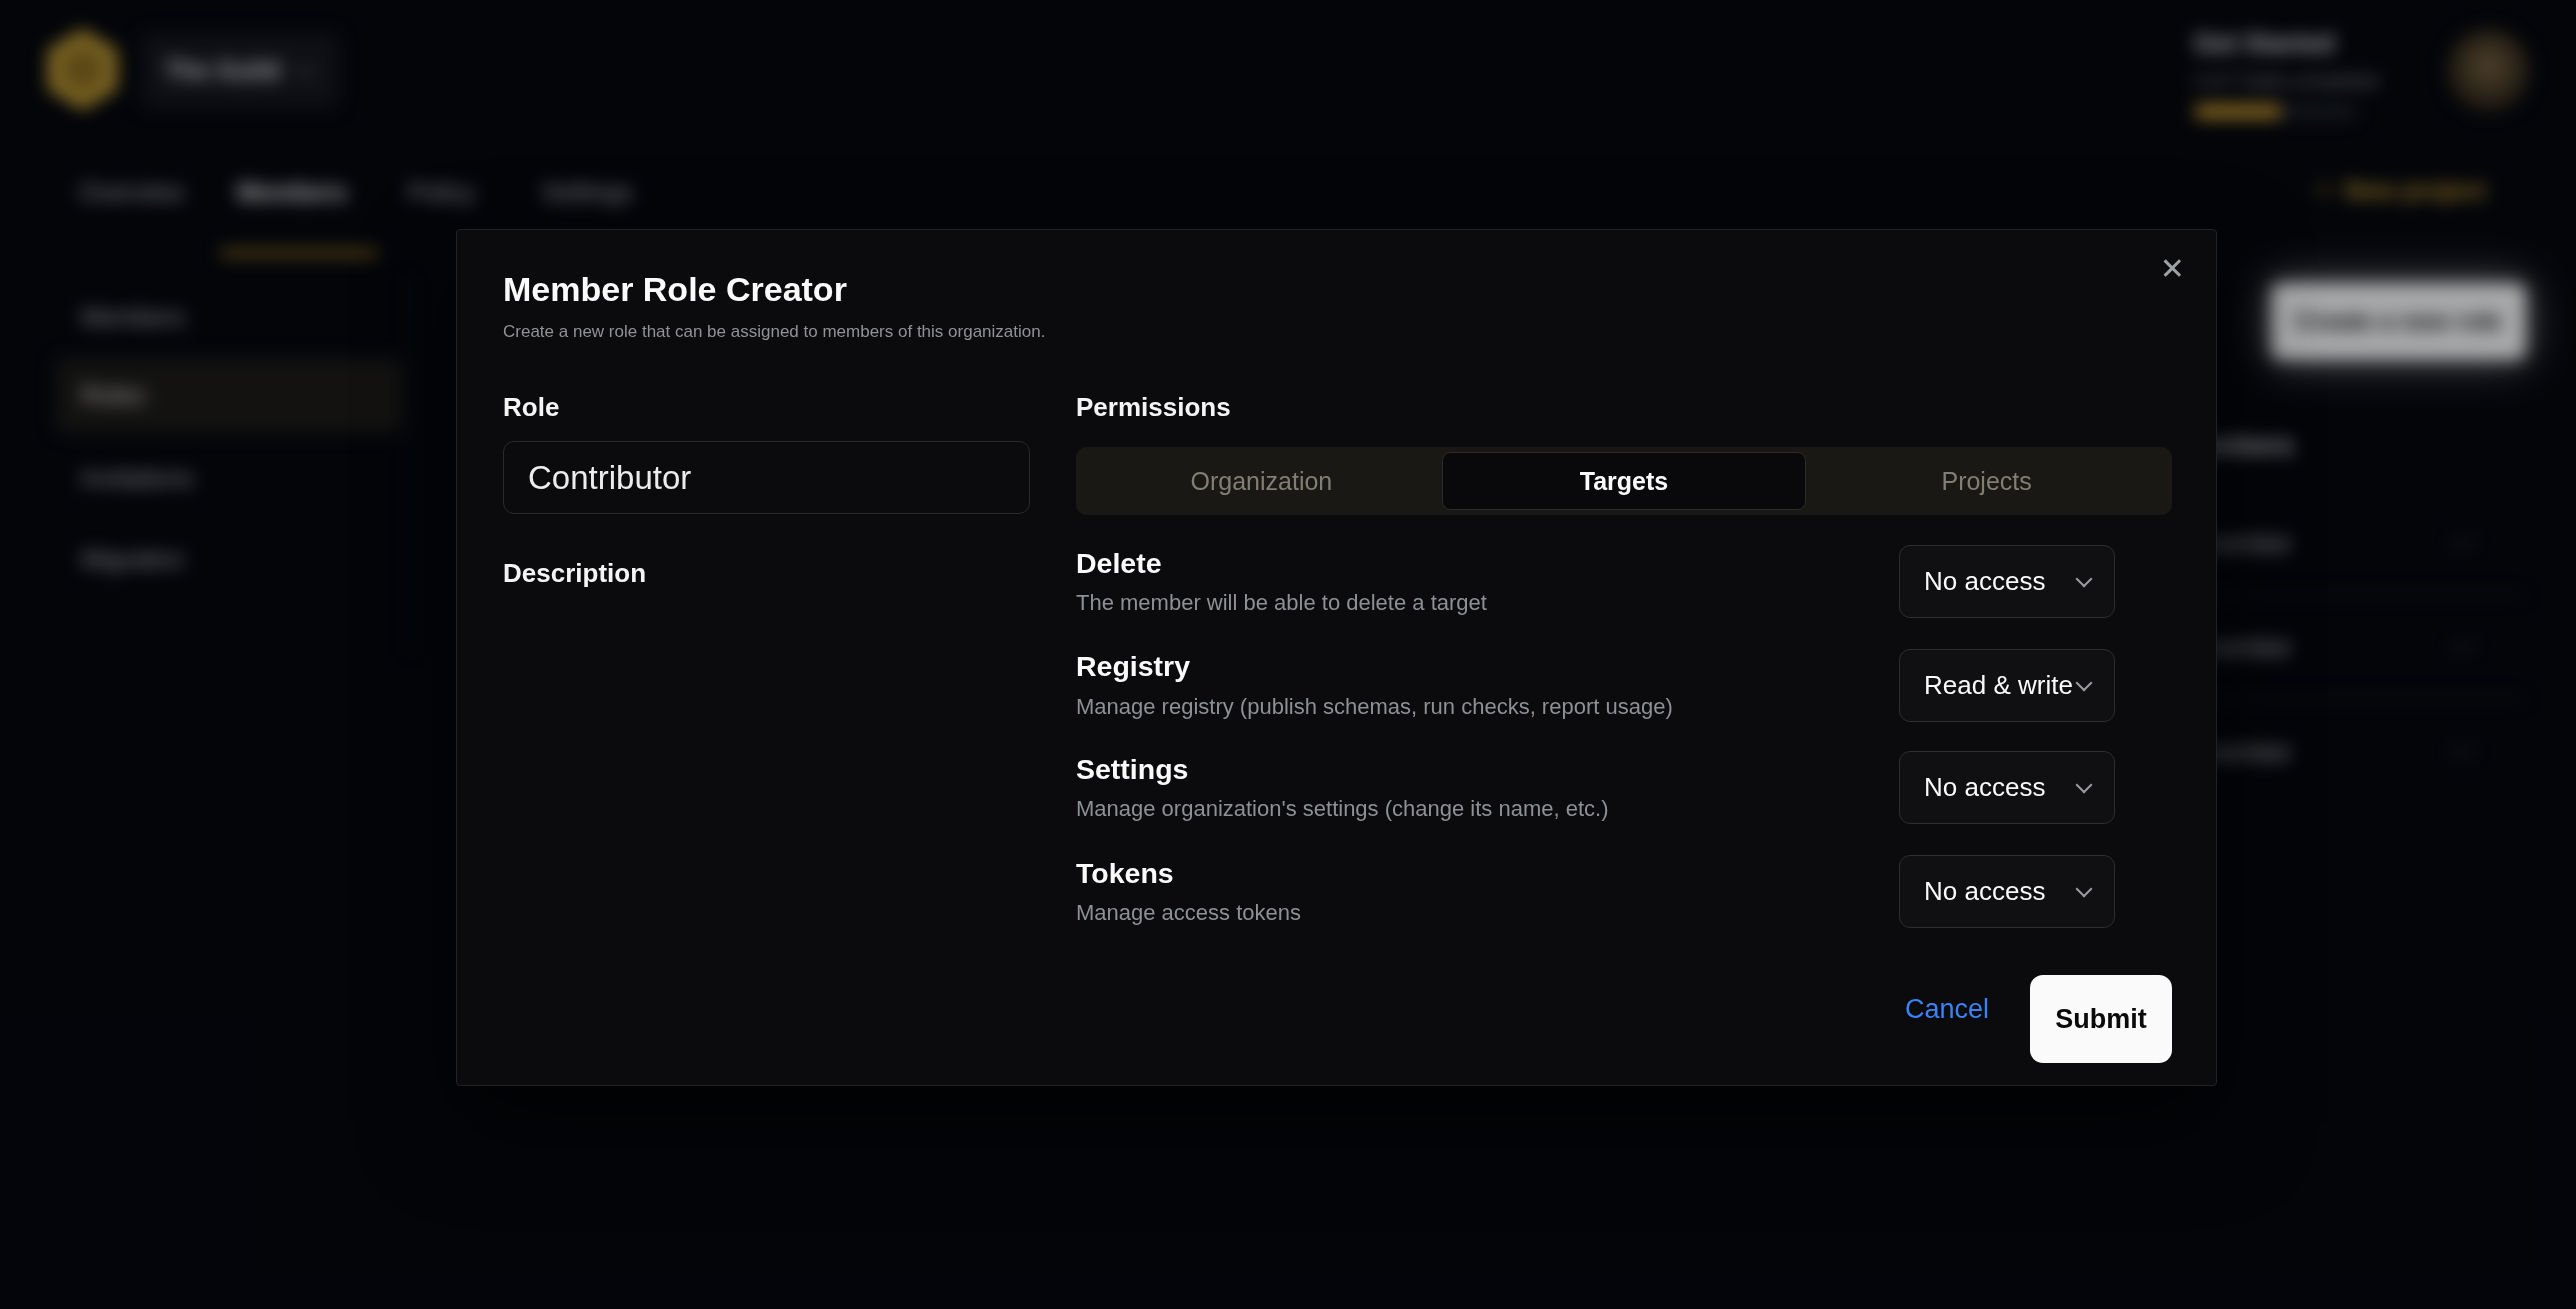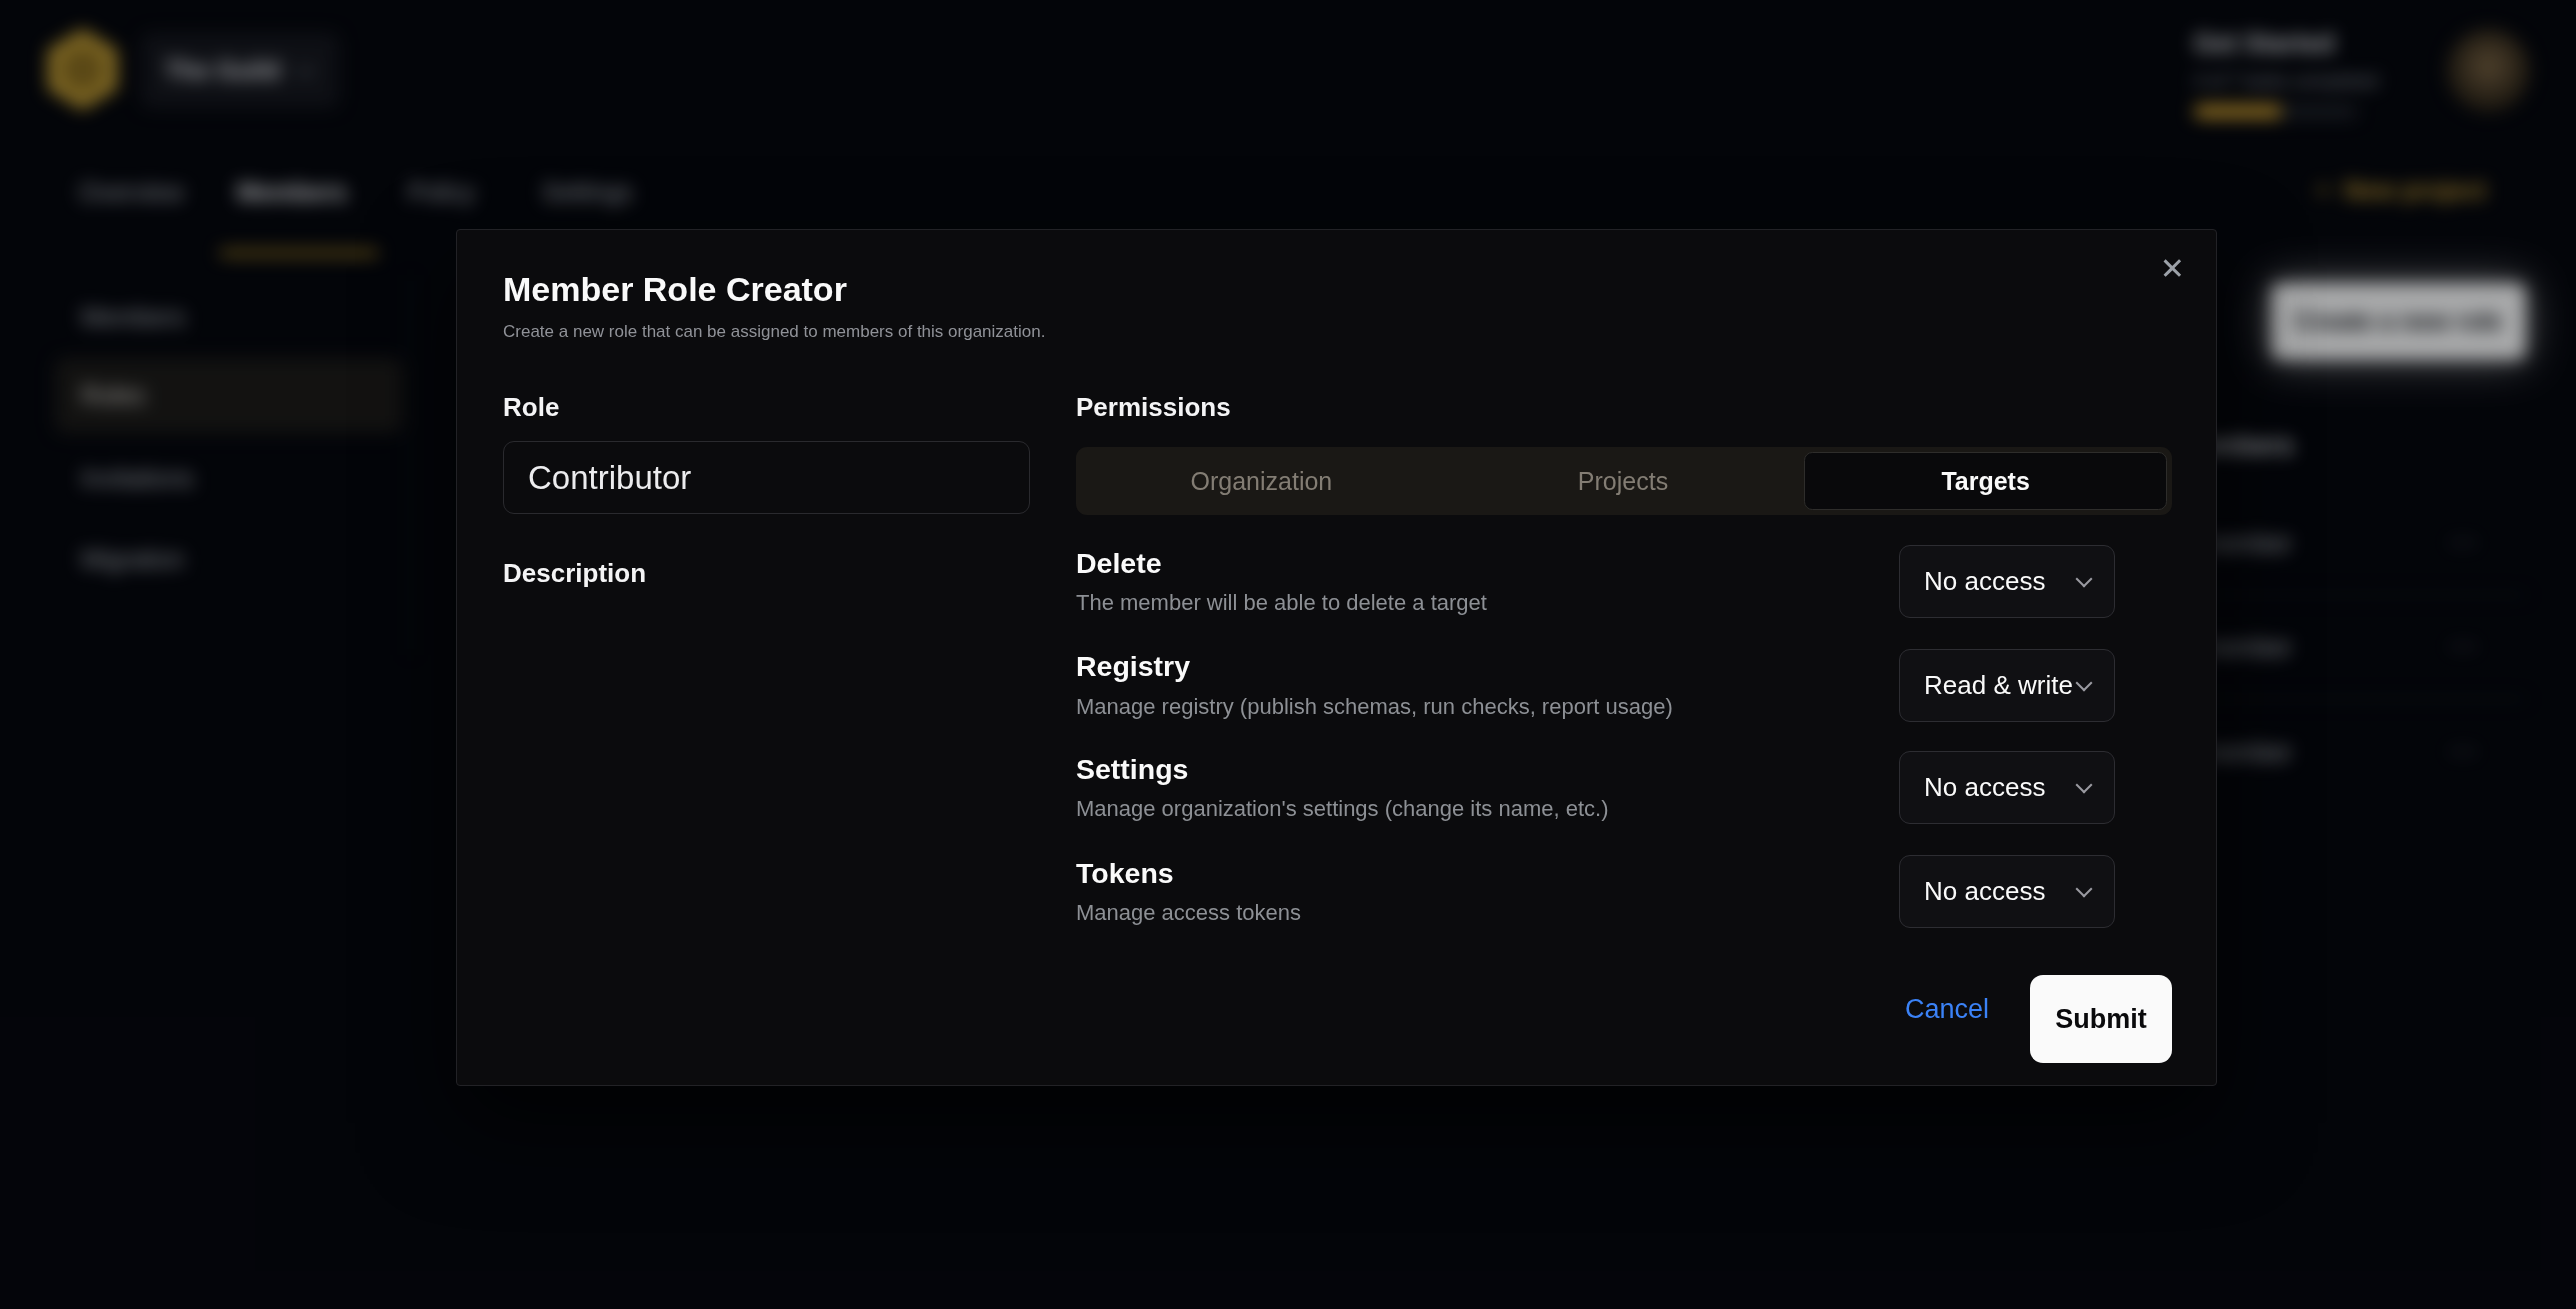--- a/index.html
+++ b/index.html
@@ -175,22 +175,22 @@
     <button class="m-close">✕</button>
 
     <div class="f-label lbl-name">Role</div>
     <input class="name-input" type="text" value="Contributor" style="">
 
     <div class="f-label lbl-desc">Description</div>
 
     <div class="f-label lbl-perms">Permissions</div>
     <div class="tablist">
       <div class="ptab">Organization</div>
+      <div class="ptab active">Targets</div>
       <div class="ptab">Projects</div>
-      <div class="ptab active">Targets</div>
     </div>
 
     <div class="perm-title t-delete">Delete</div>
     <div class="perm-desc d-delete">The member will be able to delete a target</div>
     <div class="perm-select sel-delete">
       <span class="sel-value">No access</span>
       <span class="chev"></span>
     </div>
 
     <div class="perm-title t-registry">Registry</div>

